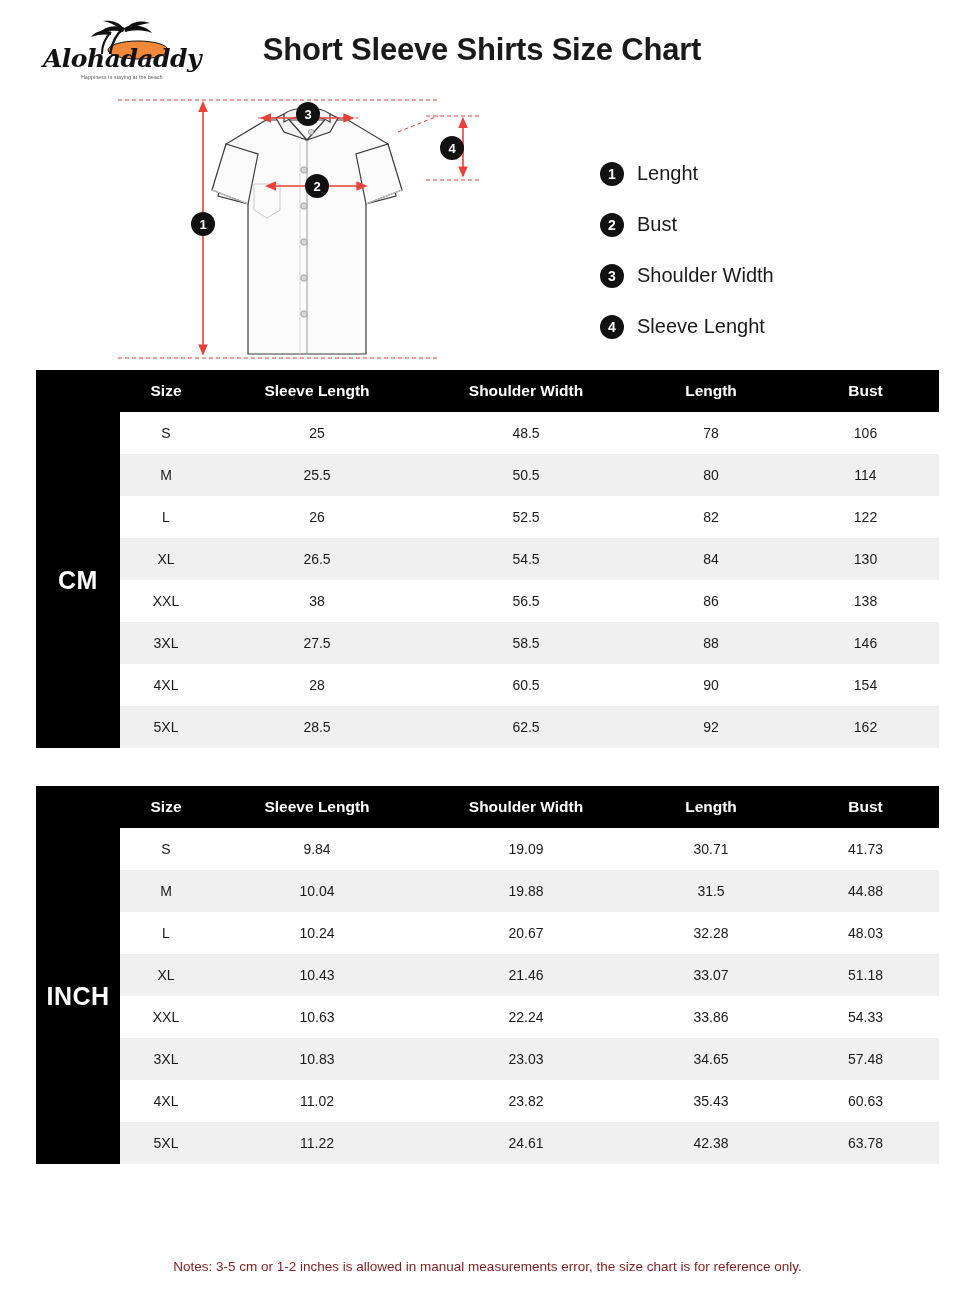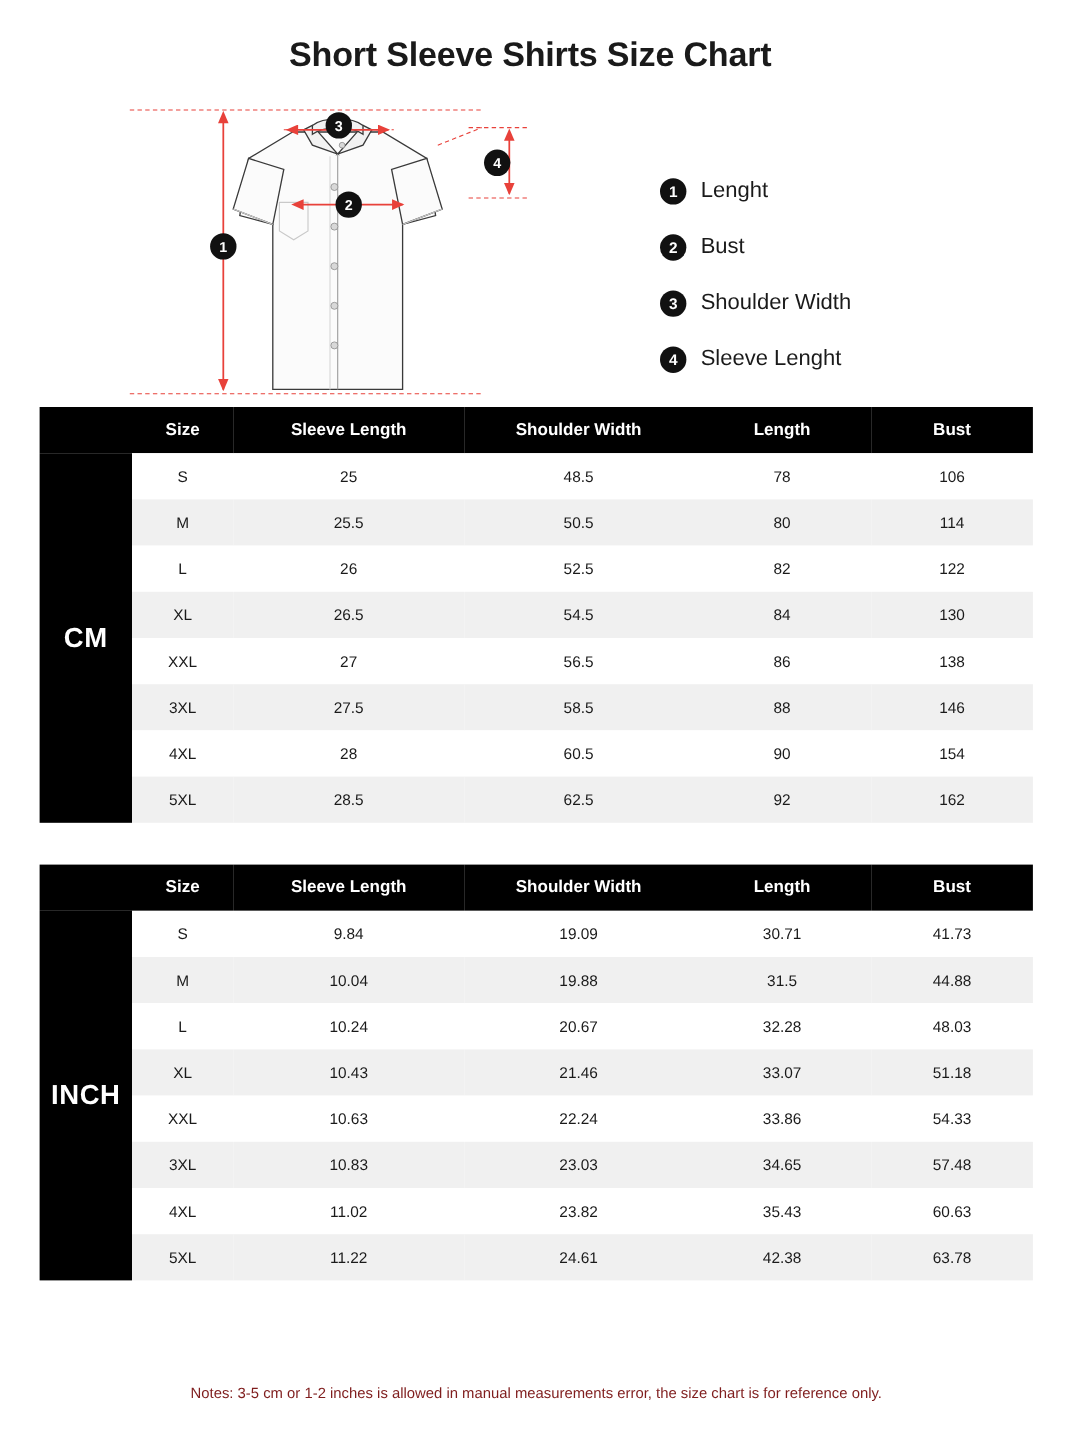--- a/index.html
+++ b/index.html
@@ -161,20 +161,35 @@
     font-size: 13.5px;
     color: #7f1d1d;
   }
 </style>
 </head>
 <body>
 
 <div class="page">
 
   <div class="header">
+    <div class="logo">
+      <svg class="logo-palm" width="92" height="40" viewBox="0 0 92 40">
+        <ellipse cx="58" cy="30" rx="30" ry="9" fill="#f0883a"></ellipse>
+        <ellipse cx="58" cy="30" rx="30" ry="9" fill="none" stroke="#111" stroke-width="1"></ellipse>
+        <path d="M30 34 C32 22 36 14 44 8" stroke="#111" stroke-width="2.4" fill="none"></path>
+        <path d="M44 8 C34 4 24 7 18 14 C26 10 36 10 43 12 Z" fill="#111"></path>
+        <path d="M44 8 C54 3 66 6 72 13 C63 9 52 10 45 12 Z" fill="#111"></path>
+        <path d="M44 9 C40 2 31 0 23 1 C32 3 39 7 43 12 Z" fill="#111"></path>
+        <path d="M45 9 C52 1 62 0 70 3 C61 4 52 7 46 12 Z" fill="#111"></path>
+        <path d="M22 34 C22 26 25 18 31 12" stroke="#111" stroke-width="2" fill="none"></path>
+        <path d="M31 12 C24 9 16 11 11 17 C18 14 26 14 31 15 Z" fill="#111"></path>
+      </svg>
+      <div class="logo-text">Alohadaddy</div>
+      <div class="logo-sub">Happiness is staying at the beach</div>
+    </div>
     <div class="title">Short Sleeve Shirts Size Chart</div>
   </div>
 
   <div class="illus">
     <svg class="shirt-svg" width="420" height="278" viewBox="0 0 420 278">
 
       <g stroke="#e8413a" stroke-width="1" stroke-dasharray="4,3" fill="none">
         <line x1="10" y1="8" x2="330" y2="8"></line>
         <line x1="10" y1="266" x2="330" y2="266"></line>
         <line x1="150" y1="26" x2="250" y2="26"></line>
@@ -305,21 +320,21 @@
         </tr>
         <tr class="even">
           <td>XL</td>
           <td>26.5</td>
           <td>54.5</td>
           <td>84</td>
           <td>130</td>
         </tr>
         <tr class="odd">
           <td>XXL</td>
-          <td>27</td>
+          <td>38</td>
           <td>56.5</td>
           <td>86</td>
           <td>138</td>
         </tr>
         <tr class="even">
           <td>3XL</td>
           <td>27.5</td>
           <td>58.5</td>
           <td>88</td>
           <td>146</td>

